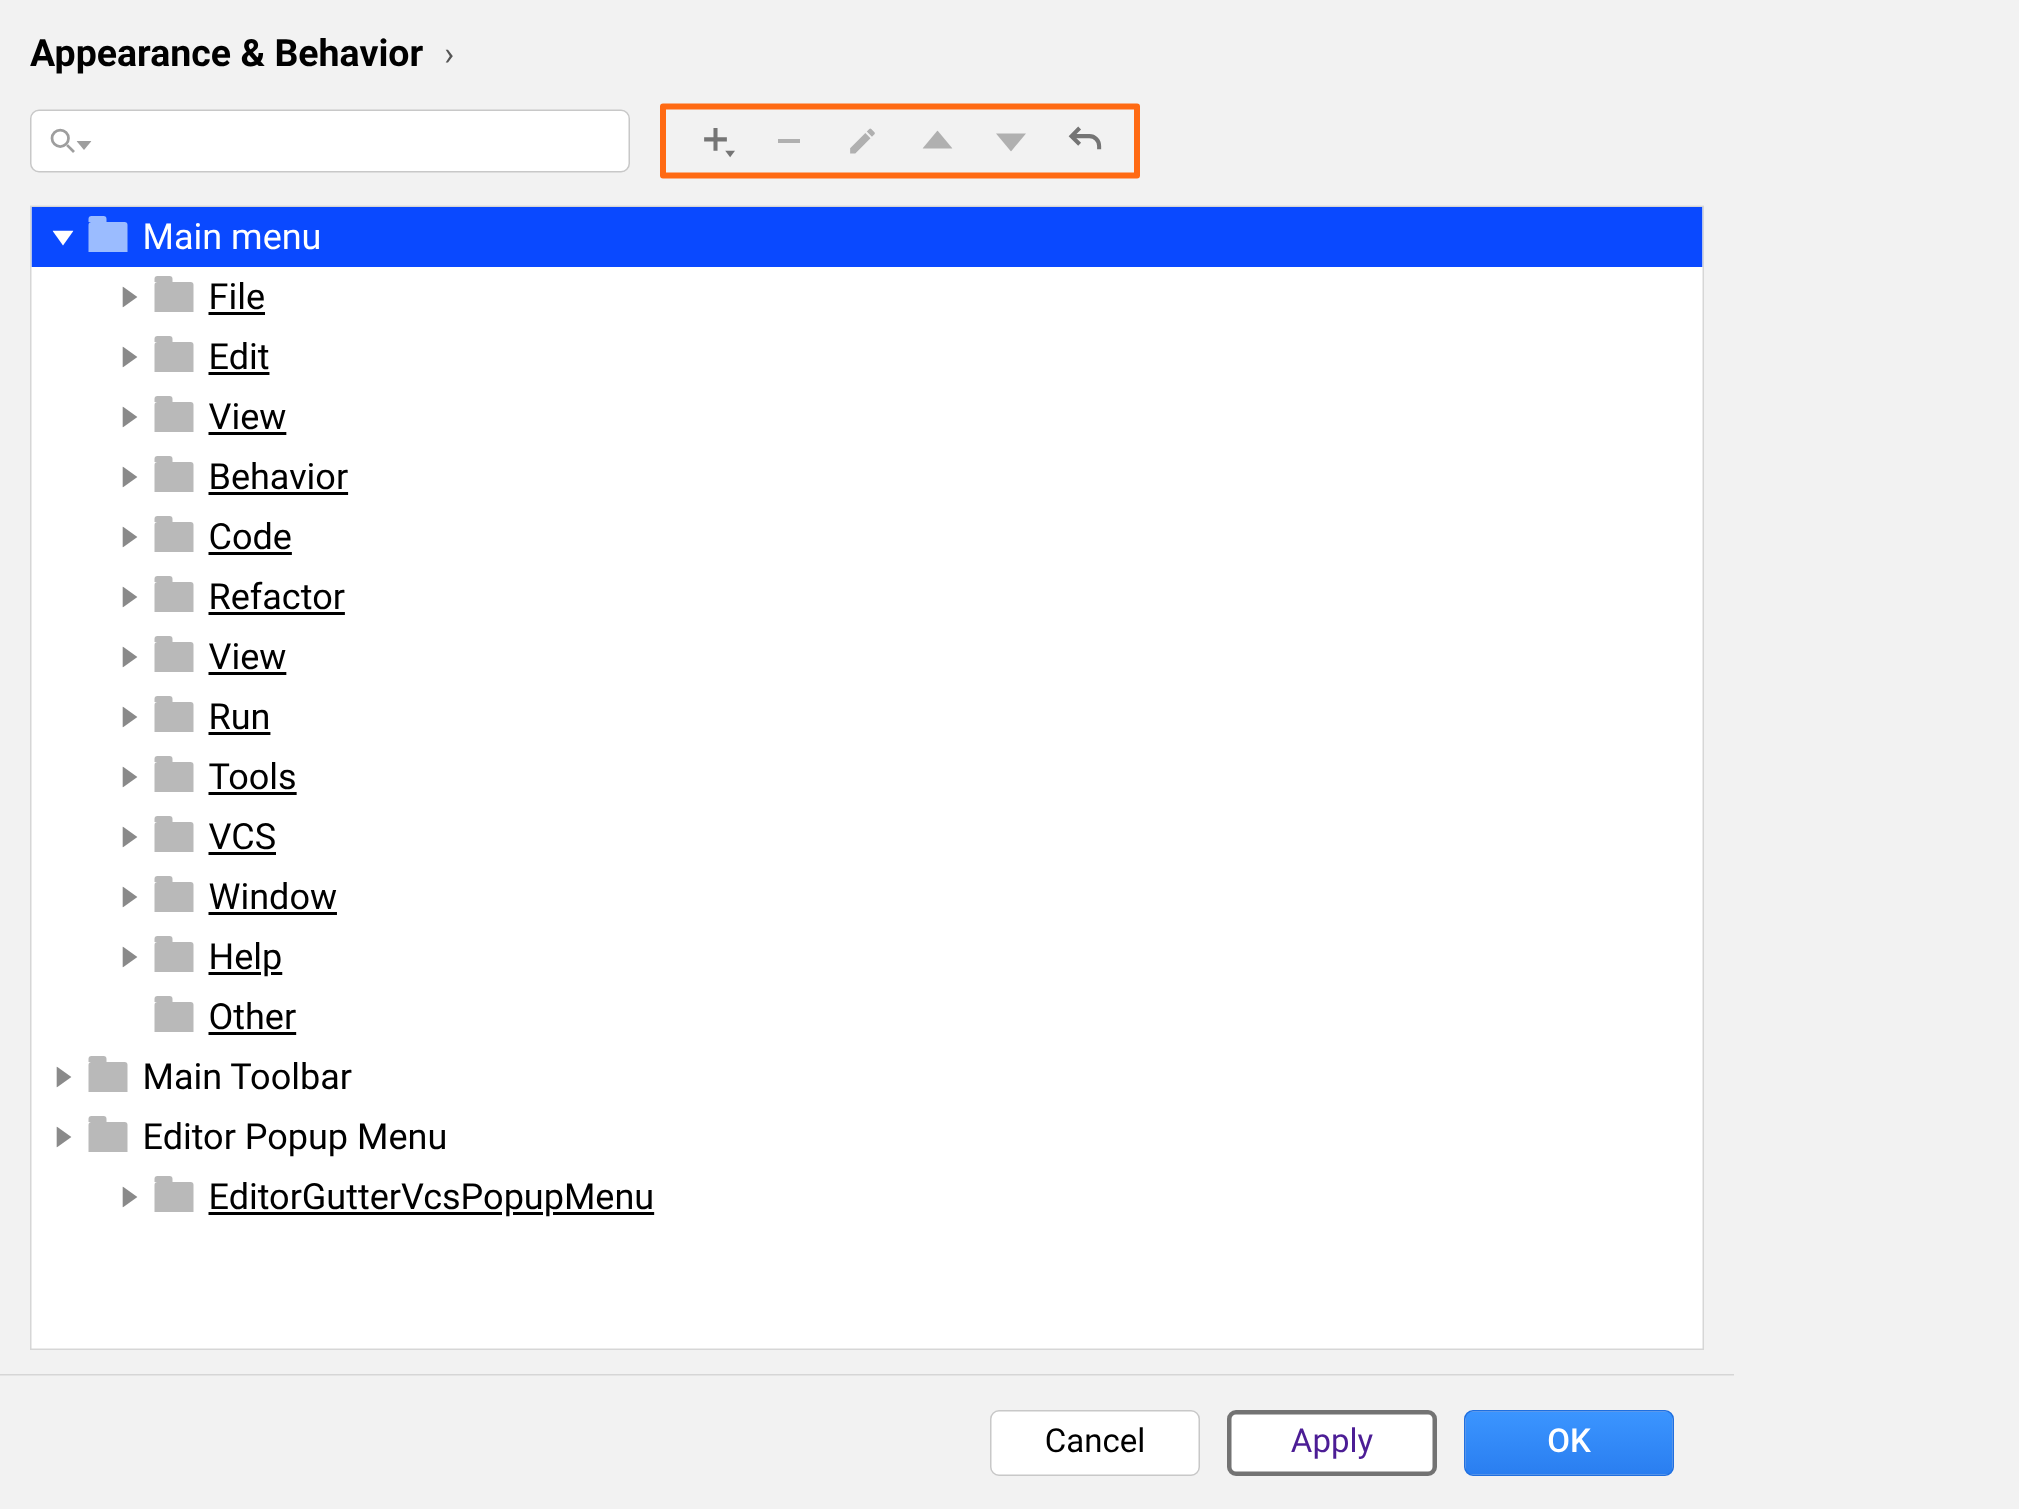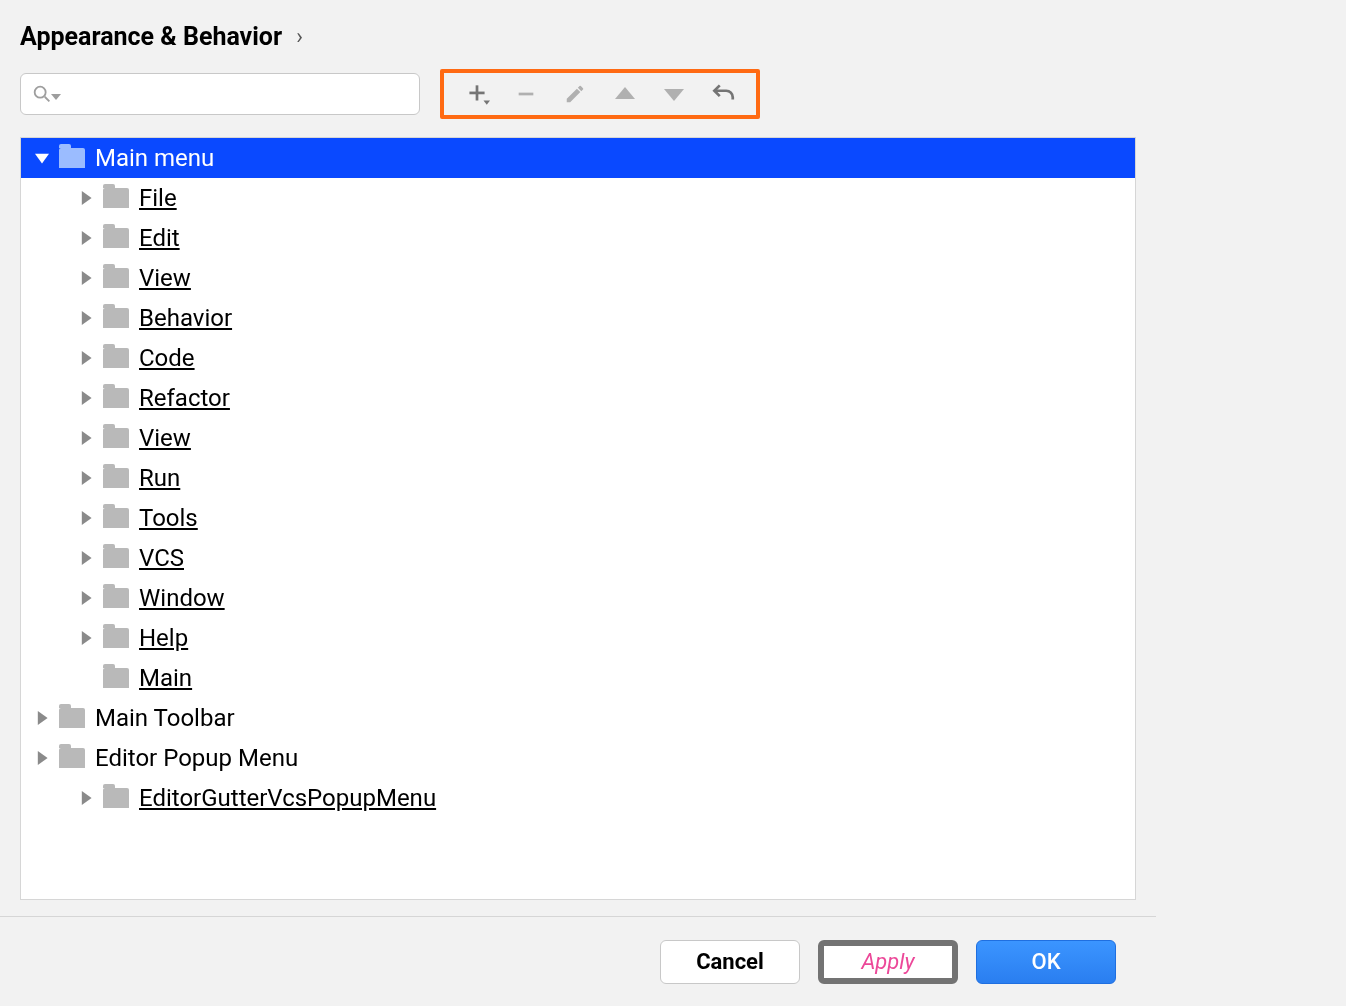--- a/index.html
+++ b/index.html
@@ -16,22 +16,22 @@
   .action-btn{width:44px;height:40px;display:flex;align-items:center;justify-content:center;color:#9e9e9e;}
   .tree-panel{margin:18px 20px 16px 20px;flex:1;border:1px solid #d6d6d6;background:#fff;overflow:auto;font-size:24px;}
   .tree-row{display:flex;align-items:center;height:40px;white-space:nowrap;}
   .tree-row.selected{background:#0a49ff;color:#fff;}
   .disclosure{width:18px;height:18px;display:flex;align-items:center;justify-content:center;margin-right:8px;}
   .folder-icon{width:26px;height:20px;background:#b9b9b9;border-radius:2px 2px 0 0;margin-right:10px;position:relative;}
   .folder-icon::before{content:"";position:absolute;top:-4px;left:0;width:12px;height:4px;background:#b9b9b9;border-radius:2px 2px 0 0;}
   .tree-row.selected .folder-icon,.tree-row.selected .folder-icon::before{background:#9bbcff;}
   .footer{height:90px;border-top:1px solid #d6d6d6;display:flex;align-items:center;justify-content:flex-end;gap:18px;padding:0 40px;}
   .btn{height:44px;min-width:140px;border-radius:6px;font-size:22px;display:flex;align-items:center;justify-content:center;font-weight:400;}
-  .btn-cancel{background:#fff;border:1px solid #c8c8c8;color:#000;font-weight:bold;}
-  .btn-apply{background:#fff;border:6px solid #737373;color:#ec4899;font-style:italic;}
+  .btn-cancel{background:#fff;border:1px solid #c8c8c8;color:#000;}
+  .btn-apply{background:#fff;border:3px solid #737373;color:#4c1d95;}
   .btn-ok{background:#2f8fff;background:linear-gradient(#3b95ff,#2a7ef0);border:1px solid #1f6fe0;color:#fff;font-weight:500;}
   .indent-0{padding-left:12px;}
   .indent-1{padding-left:56px;text-decoration:underline;}
 </style>
 </head>
 <body>
 
 <div class="container">
 
   <div class="header">
@@ -205,21 +205,21 @@
             <svg width="14" height="14" viewBox="0 0 10 10">
               <polygon points="2,0 9,5 2,10" fill="#8a8a8a"></polygon>
             </svg>
           </span>
           <span class="folder-icon"></span>
           <span>Help</span>
         </div>
         <div class="tree-row indent-1">
           <span class="disclosure"></span>
           <span class="folder-icon"></span>
-          <span>Main</span>
+          <span>Other</span>
         </div>
         <div class="tree-row indent-0">
           <span class="disclosure">
             <svg width="14" height="14" viewBox="0 0 10 10">
               <polygon points="2,0 9,5 2,10" fill="#8a8a8a"></polygon>
             </svg>
           </span>
           <span class="folder-icon"></span>
           <span>Main Toolbar</span>
         </div>

